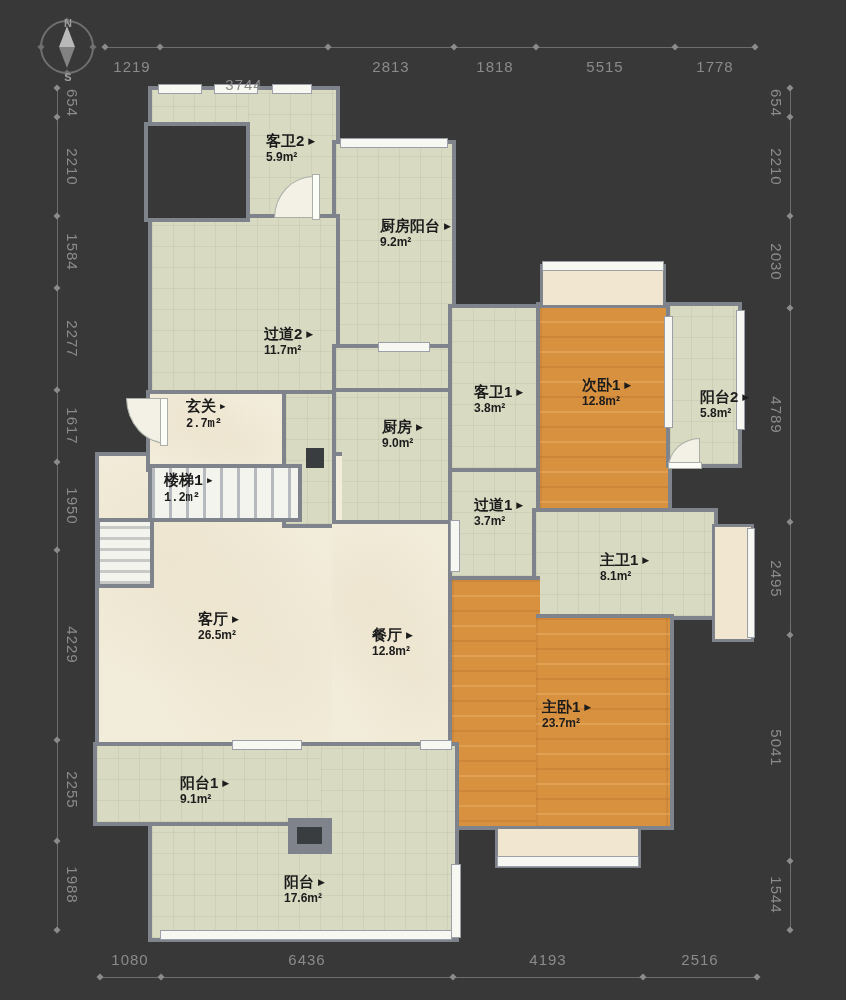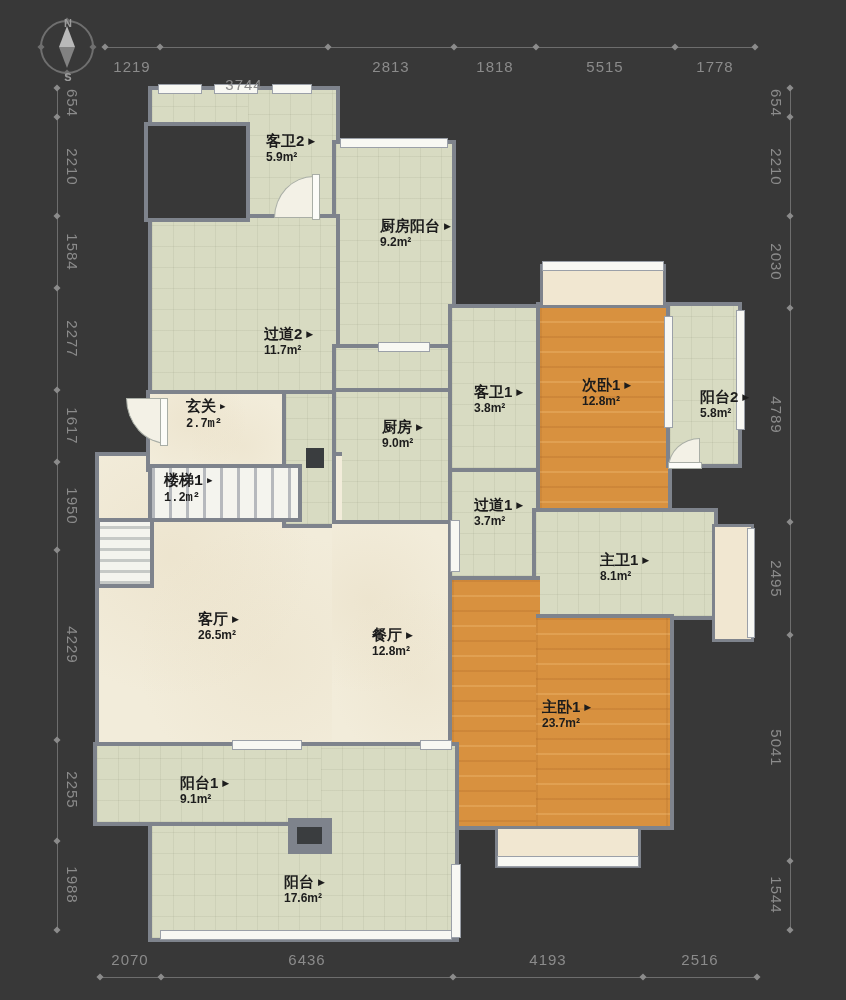--- a/index.html
+++ b/index.html
@@ -195,21 +195,21 @@
   <span class="dim" style="left:495px;top:66px;">1818</span>
   <span class="dim" style="left:605px;top:66px;">5515</span>
   <span class="dim" style="left:715px;top:66px;">1778</span>
 
   <div class="line" style="left:100px;top:977px;width:657px;height:1px;"></div>
   <div class="tick" style="left:100px;top:977px;"></div>
     <div class="tick" style="left:161px;top:977px;"></div>
   <div class="tick" style="left:453px;top:977px;"></div>
     <div class="tick" style="left:643px;top:977px;"></div>
   <div class="tick" style="left:757px;top:977px;"></div>
-  <span class="dim" style="left:130px;top:959px;">2070</span>
+  <span class="dim" style="left:130px;top:959px;">1080</span>
   <span class="dim" style="left:307px;top:959px;">6436</span>
   <span class="dim" style="left:548px;top:959px;">4193</span>
   <span class="dim" style="left:700px;top:959px;">2516</span>
 
   <div class="line" style="left:57px;top:88px;width:1px;height:842px;"></div>
   <div class="tick" style="left:57px;top:88px;"></div>
     <div class="tick" style="left:57px;top:117px;"></div>
   <div class="tick" style="left:57px;top:216px;"></div>
     <div class="tick" style="left:57px;top:288px;"></div>
   <div class="tick" style="left:57px;top:390px;"></div>

